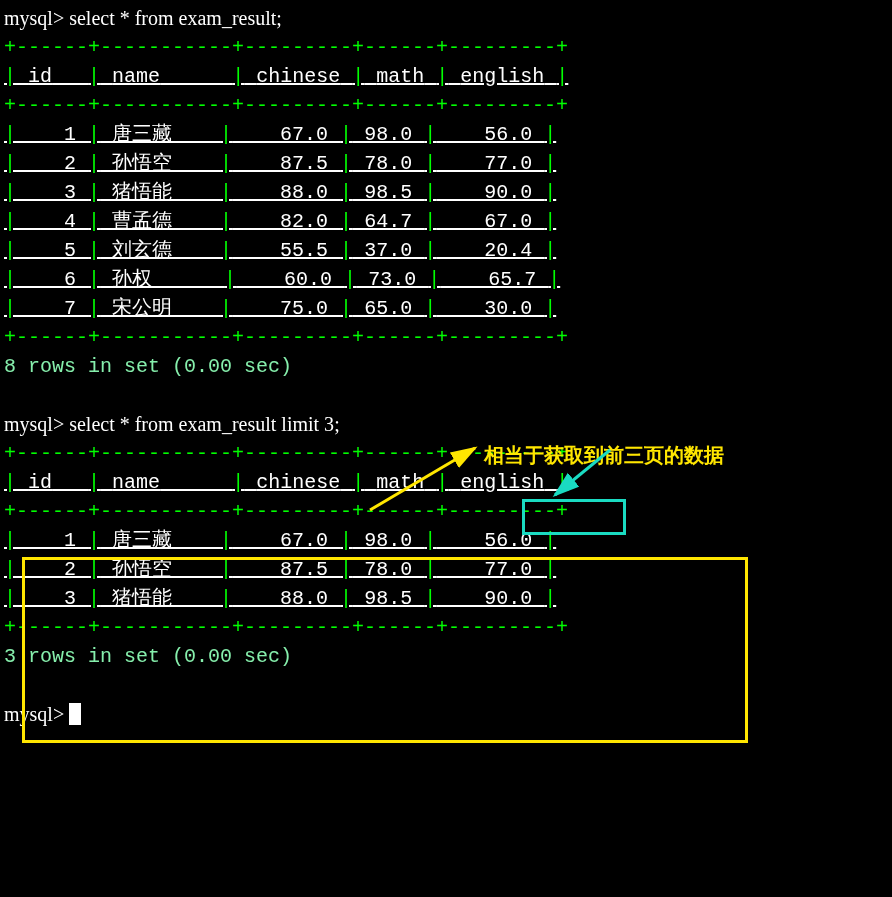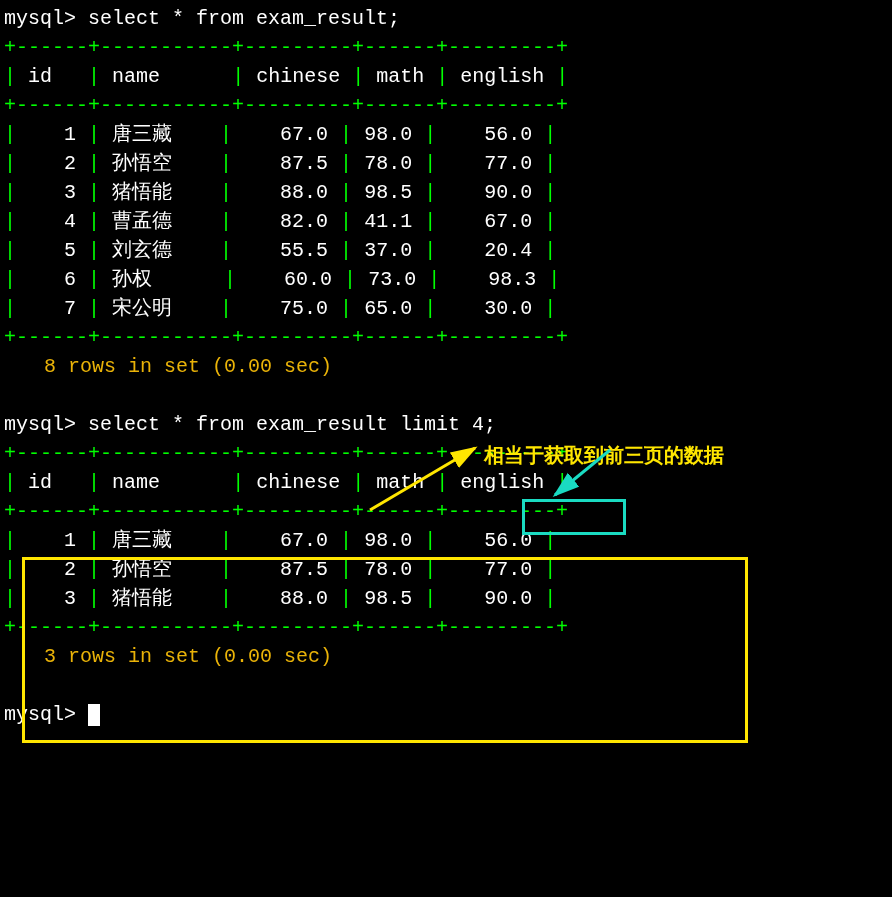--- a/index.html
+++ b/index.html
@@ -9,30 +9,30 @@
     font-size: 20px;
     margin: 0;
     padding: 4px;
     width: 892px;
     height: 897px;
     box-sizing: border-box;
     position: relative;
     line-height: 1.45;
     overflow: hidden;
   }
-  .prompt-line { white-space: pre; }
+  .prompt-line { white-space: pre; font-family: Liberation Serif, serif; }
   .table-border {
     color: #0f0;
     white-space: pre;
     font-family: "Courier New", monospace;
   }
-  .row { white-space: pre; }
+  .row { white-space: pre; text-decoration: underline; }
   .pipe { color: #0f0; }
   .cell { color: #fff; }
-  .status { color: #eab308; white-space: pre; margin-left: 40px; }
+  .status { color: #86efac; white-space: pre; }
   .highlight-box {
     position: absolute;
     border: 3px solid #1adbc2;
     pointer-events: none;
   }
   .yellow-box {
     position: absolute;
     border: 3px solid #ffe600;
     pointer-events: none;
   }
@@ -56,30 +56,30 @@
 <body>
 
 <div class="prompt-line">mysql&gt; select * from exam_result;</div>
 <div class="table-border">+------+-----------+---------+------+---------+</div>
 <div class="row"><span class="pipe">|</span><span class="cell"> <span>id</span>   </span><span class="pipe">|</span><span class="cell"> <span>name</span>      </span><span class="pipe">|</span><span class="cell"> <span>chinese</span> </span><span class="pipe">|</span><span class="cell"> <span>math</span> </span><span class="pipe">|</span><span class="cell"> <span>english</span> </span><span class="pipe">|</span></div>
 <div class="table-border">+------+-----------+---------+------+---------+</div>
 <div id="rows-full">
     <div class="row"><span class="pipe">|</span><span class="cell">    1 </span><span class="pipe">|</span><span class="cell"> 唐三藏    </span><span class="pipe">|</span><span class="cell">    67.0 </span><span class="pipe">|</span><span class="cell"> 98.0 </span><span class="pipe">|</span><span class="cell">    56.0 </span><span class="pipe">|</span></div>
     <div class="row"><span class="pipe">|</span><span class="cell">    2 </span><span class="pipe">|</span><span class="cell"> 孙悟空    </span><span class="pipe">|</span><span class="cell">    87.5 </span><span class="pipe">|</span><span class="cell"> 78.0 </span><span class="pipe">|</span><span class="cell">    77.0 </span><span class="pipe">|</span></div>
     <div class="row"><span class="pipe">|</span><span class="cell">    3 </span><span class="pipe">|</span><span class="cell"> 猪悟能    </span><span class="pipe">|</span><span class="cell">    88.0 </span><span class="pipe">|</span><span class="cell"> 98.5 </span><span class="pipe">|</span><span class="cell">    90.0 </span><span class="pipe">|</span></div>
-    <div class="row"><span class="pipe">|</span><span class="cell">    4 </span><span class="pipe">|</span><span class="cell"> 曹孟德    </span><span class="pipe">|</span><span class="cell">    82.0 </span><span class="pipe">|</span><span class="cell"> 41.1 </span><span class="pipe">|</span><span class="cell">    67.0 </span><span class="pipe">|</span></div>
+    <div class="row"><span class="pipe">|</span><span class="cell">    4 </span><span class="pipe">|</span><span class="cell"> 曹孟德    </span><span class="pipe">|</span><span class="cell">    82.0 </span><span class="pipe">|</span><span class="cell"> 64.7 </span><span class="pipe">|</span><span class="cell">    67.0 </span><span class="pipe">|</span></div>
     <div class="row"><span class="pipe">|</span><span class="cell">    5 </span><span class="pipe">|</span><span class="cell"> 刘玄德    </span><span class="pipe">|</span><span class="cell">    55.5 </span><span class="pipe">|</span><span class="cell"> 37.0 </span><span class="pipe">|</span><span class="cell">    20.4 </span><span class="pipe">|</span></div>
-    <div class="row"><span class="pipe">|</span><span class="cell">    6 </span><span class="pipe">|</span><span class="cell"> 孙权      </span><span class="pipe">|</span><span class="cell">    60.0 </span><span class="pipe">|</span><span class="cell"> 73.0 </span><span class="pipe">|</span><span class="cell">    98.3 </span><span class="pipe">|</span></div>
+    <div class="row"><span class="pipe">|</span><span class="cell">    6 </span><span class="pipe">|</span><span class="cell"> 孙权      </span><span class="pipe">|</span><span class="cell">    60.0 </span><span class="pipe">|</span><span class="cell"> 73.0 </span><span class="pipe">|</span><span class="cell">    65.7 </span><span class="pipe">|</span></div>
     <div class="row"><span class="pipe">|</span><span class="cell">    7 </span><span class="pipe">|</span><span class="cell"> 宋公明    </span><span class="pipe">|</span><span class="cell">    75.0 </span><span class="pipe">|</span><span class="cell"> 65.0 </span><span class="pipe">|</span><span class="cell">    30.0 </span><span class="pipe">|</span></div>
   </div>
 <div class="table-border">+------+-----------+---------+------+---------+</div>
 <div class="status">8 rows in set (0.00 sec)</div>
 <div class="status">&nbsp;</div>
 
-<div class="prompt-line"><span>mysql&gt; select * from exam_result </span><span>limit 4</span><span>;</span></div>
+<div class="prompt-line"><span>mysql&gt; select * from exam_result </span><span>limit 3</span><span>;</span></div>
 <div class="table-border">+------+-----------+---------+------+---------+</div>
 <div class="row"><span class="pipe">|</span><span class="cell"> <span>id</span>   </span><span class="pipe">|</span><span class="cell"> <span>name</span>      </span><span class="pipe">|</span><span class="cell"> <span>chinese</span> </span><span class="pipe">|</span><span class="cell"> <span>math</span> </span><span class="pipe">|</span><span class="cell"> <span>english</span> </span><span class="pipe">|</span></div>
 <div class="table-border">+------+-----------+---------+------+---------+</div>
 <div id="rows-limited">
     <div class="row"><span class="pipe">|</span><span class="cell">    1 </span><span class="pipe">|</span><span class="cell"> 唐三藏    </span><span class="pipe">|</span><span class="cell">    67.0 </span><span class="pipe">|</span><span class="cell"> 98.0 </span><span class="pipe">|</span><span class="cell">    56.0 </span><span class="pipe">|</span></div>
     <div class="row"><span class="pipe">|</span><span class="cell">    2 </span><span class="pipe">|</span><span class="cell"> 孙悟空    </span><span class="pipe">|</span><span class="cell">    87.5 </span><span class="pipe">|</span><span class="cell"> 78.0 </span><span class="pipe">|</span><span class="cell">    77.0 </span><span class="pipe">|</span></div>
     <div class="row"><span class="pipe">|</span><span class="cell">    3 </span><span class="pipe">|</span><span class="cell"> 猪悟能    </span><span class="pipe">|</span><span class="cell">    88.0 </span><span class="pipe">|</span><span class="cell"> 98.5 </span><span class="pipe">|</span><span class="cell">    90.0 </span><span class="pipe">|</span></div>
   </div>
 <div class="table-border">+------+-----------+---------+------+---------+</div>
 <div class="status">3 rows in set (0.00 sec)</div>

